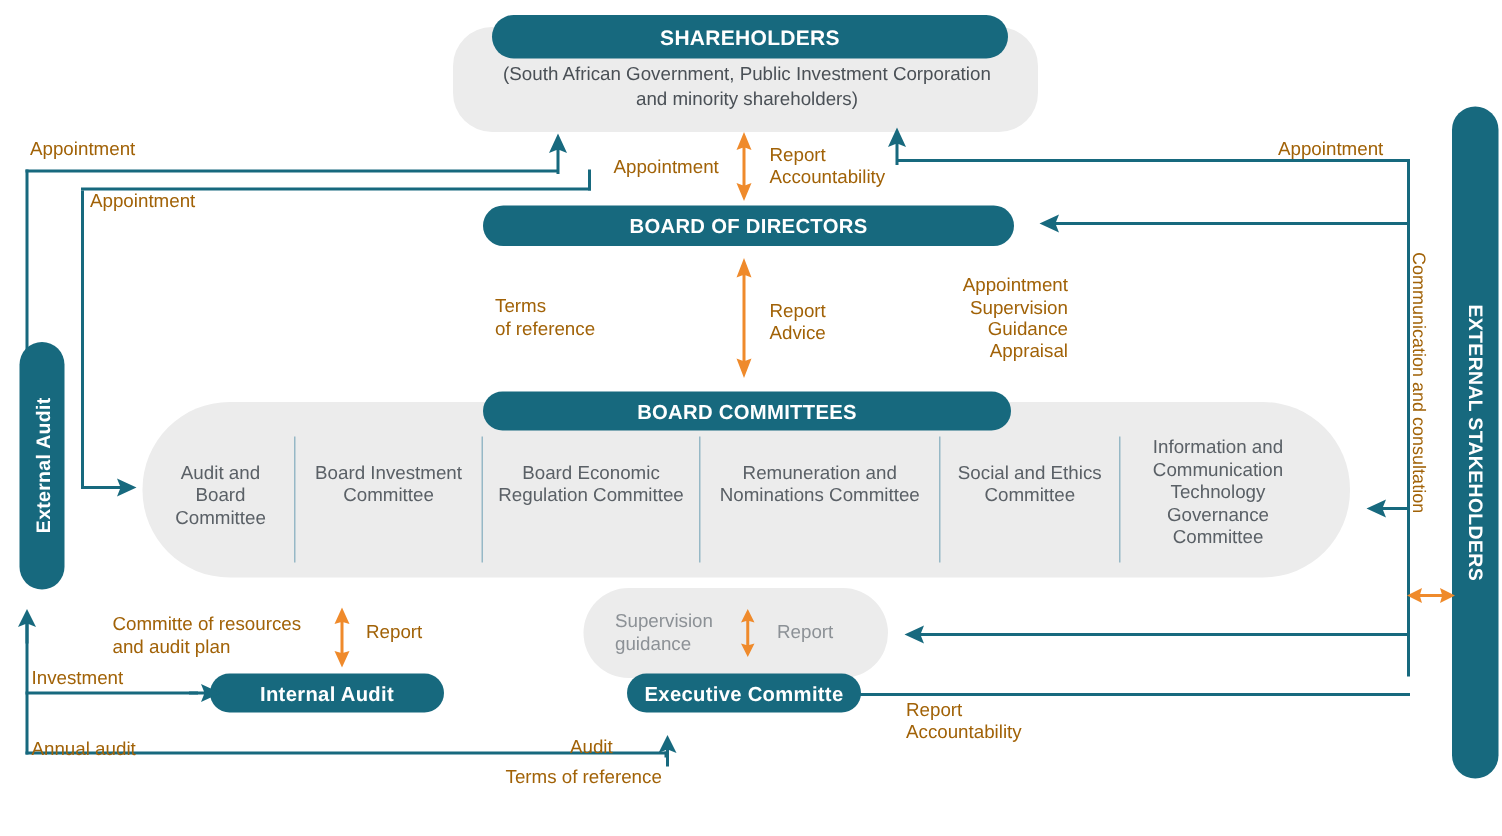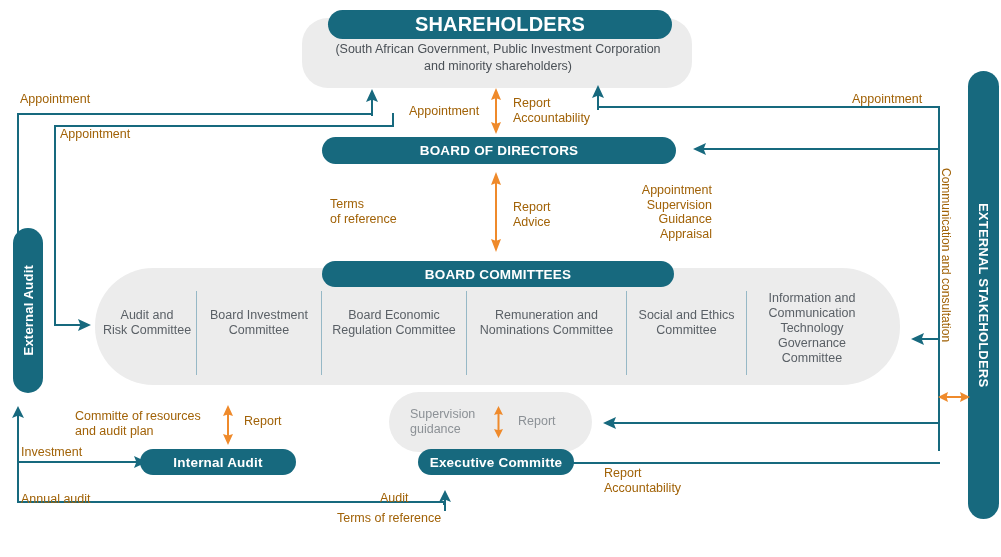--- a/index.html
+++ b/index.html
@@ -20,21 +20,21 @@
   .lnv{width:2px;}
   .vert-text{writing-mode:vertical-rl;}
   svg.arrow{position:absolute;overflow:visible;}
 </style>
 </head>
 <body>
 
 <div id="stage">
 
   <div class="greyblob" style="left:302px;top:18px;width:390px;height:70px;border-radius:26px;"></div>
-  <div class="pill" style="left:328px;top:10px;width:344px;height:29px;font-size:20px;">
+  <div class="pill" style="left:328px;top:10px;width:344px;height:29px;font-size:14px;">
     <span>SHAREHOLDERS</span>
   </div>
   <div class="lbl" style="left:312px;top:41px;width:372px;text-align:center;font-size:12.5px;line-height:17px;color:#4A5056;">(South African Government, Public Investment Corporation
 and minority shareholders)</div>
 
   <div class="pill" style="left:322px;top:137px;width:354px;height:27px;font-size:13.5px;">
     <span>BOARD OF DIRECTORS</span>
   </div>
 
   <div class="greyblob" style="left:95px;top:268px;width:805px;height:117px;border-radius:58px;"></div>
@@ -42,21 +42,21 @@
     <span>BOARD COMMITTEES</span>
   </div>
 
   <div class="divider" style="left:196px;top:291px;height:84px;"></div>
   <div class="divider" style="left:321px;top:291px;height:84px;"></div>
   <div class="divider" style="left:466px;top:291px;height:84px;"></div>
   <div class="divider" style="left:626px;top:291px;height:84px;"></div>
   <div class="divider" style="left:746px;top:291px;height:84px;"></div>
 
   <div class="cname" style="left:100px;top:308px;width:94px;">Audit and
-Risk Committee</div>
+Board Committee</div>
   <div class="cname" style="left:199px;top:308px;width:120px;">Board Investment
 Committee</div>
   <div class="cname" style="left:469px;top:308px;width:155px;">Remuneration and
 Nominations Committee</div>
   <div class="cname" style="left:324px;top:308px;width:140px;">Board Economic
 Regulation Committee</div>
   <div class="cname" style="left:629px;top:308px;width:115px;">Social and Ethics
 Committee</div>
   <div class="cname" style="left:750px;top:291px;width:124px;">Information and
 Communication

